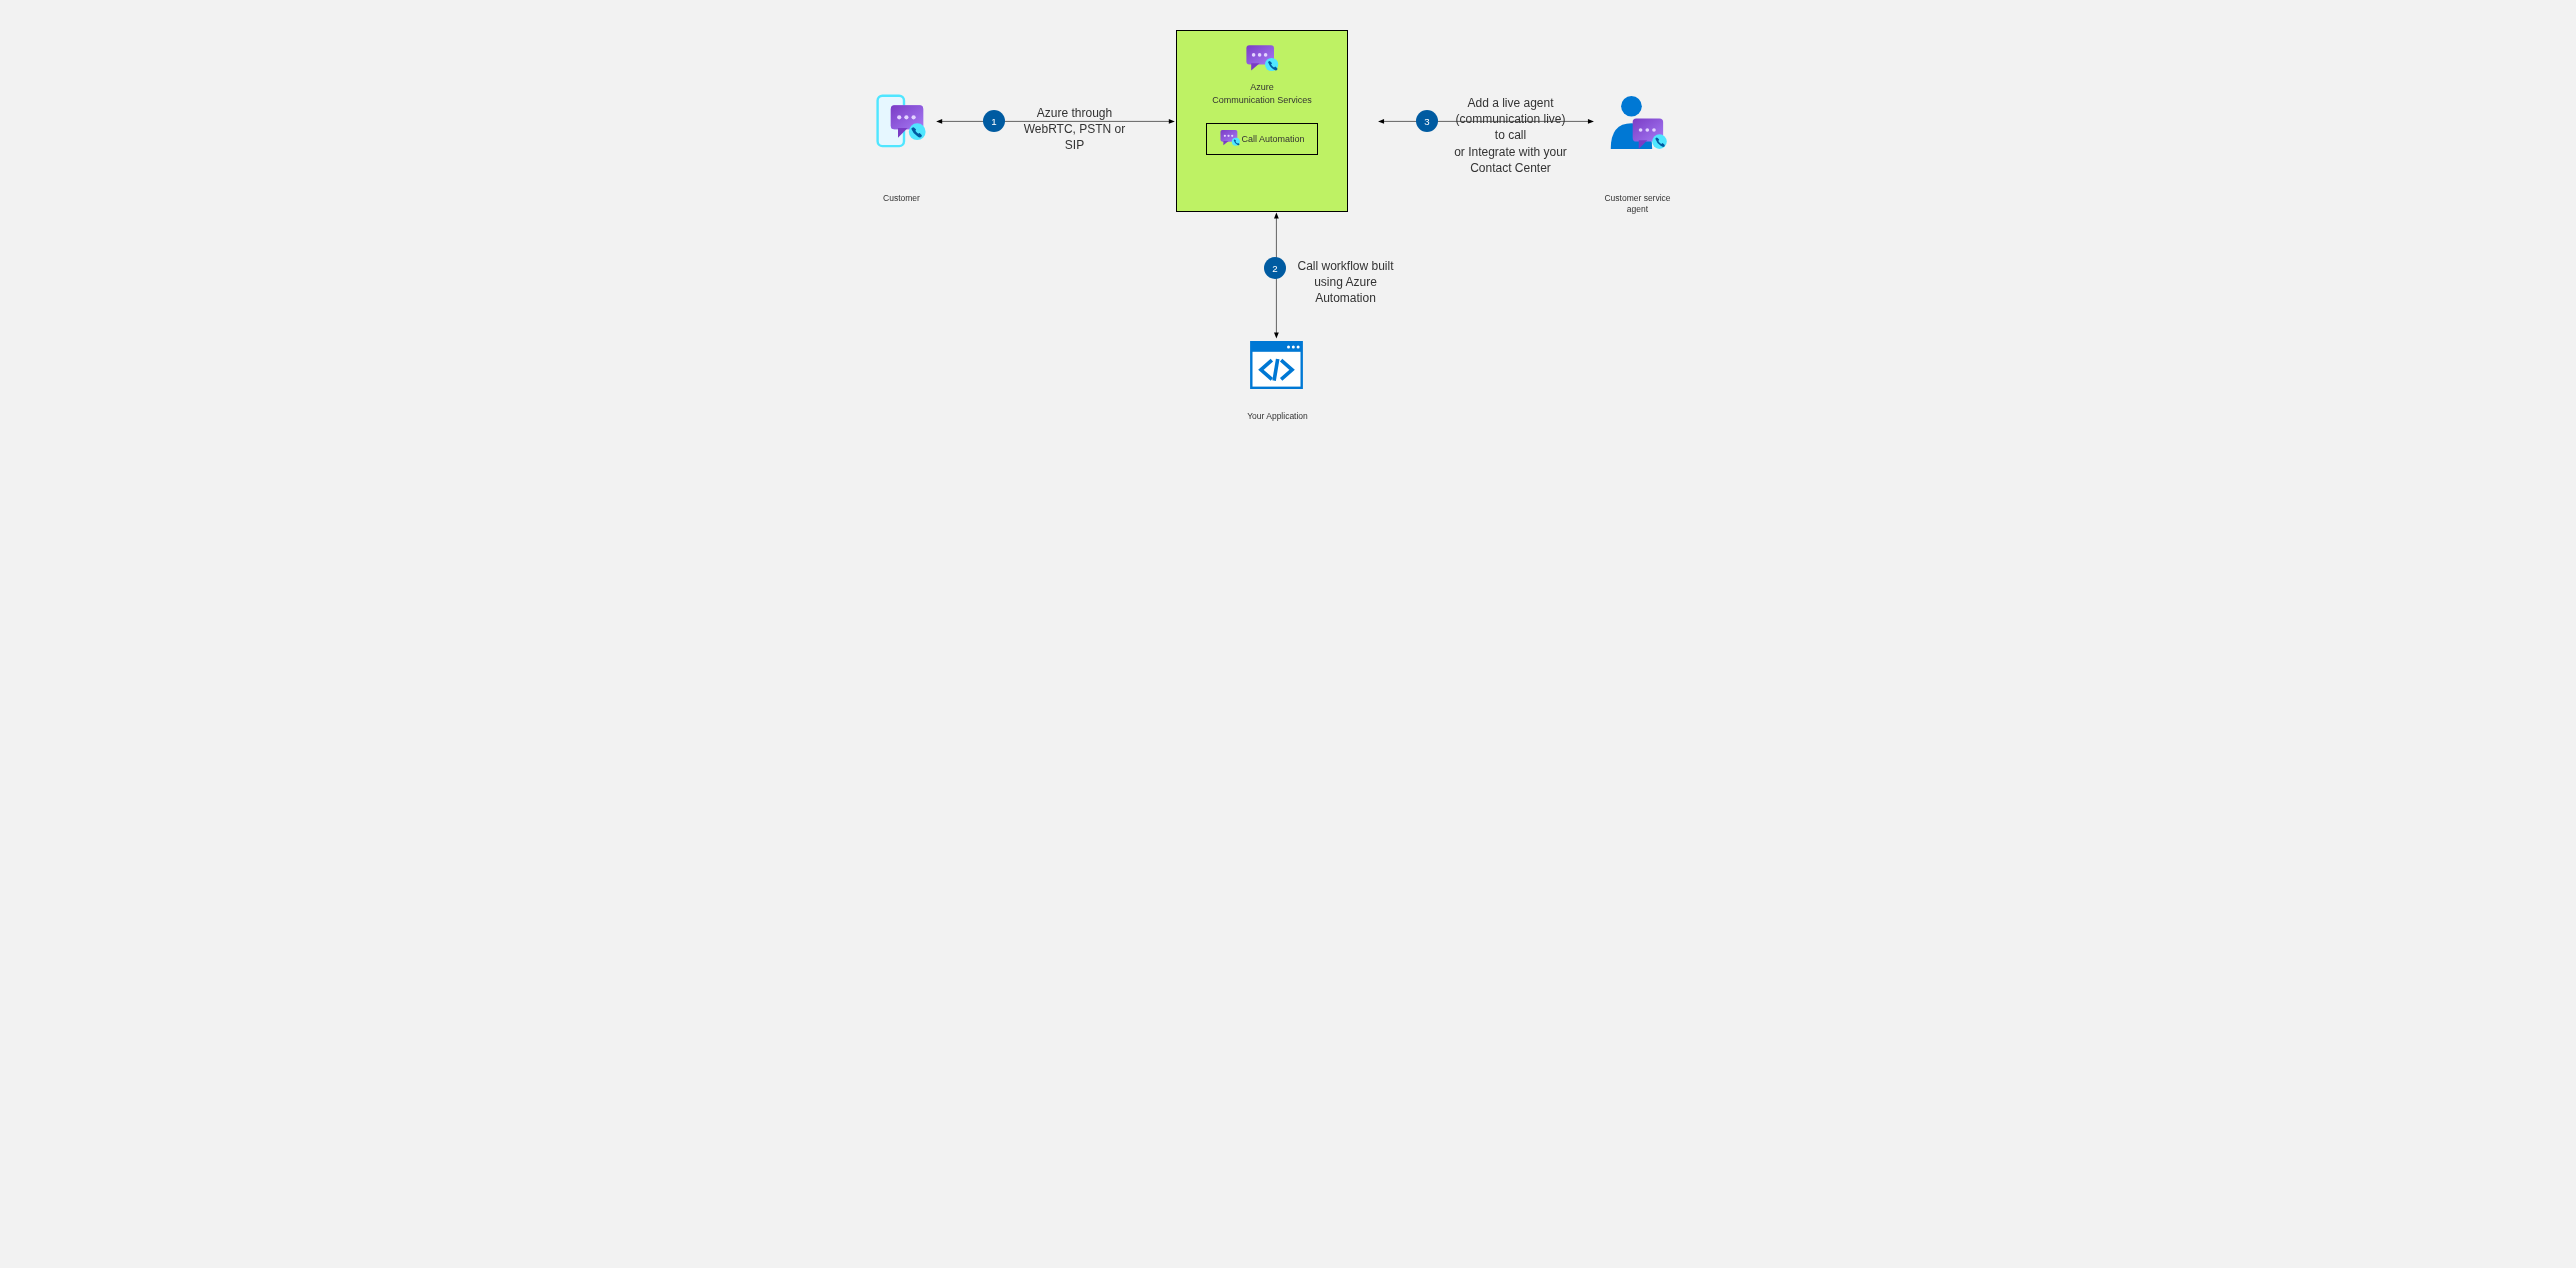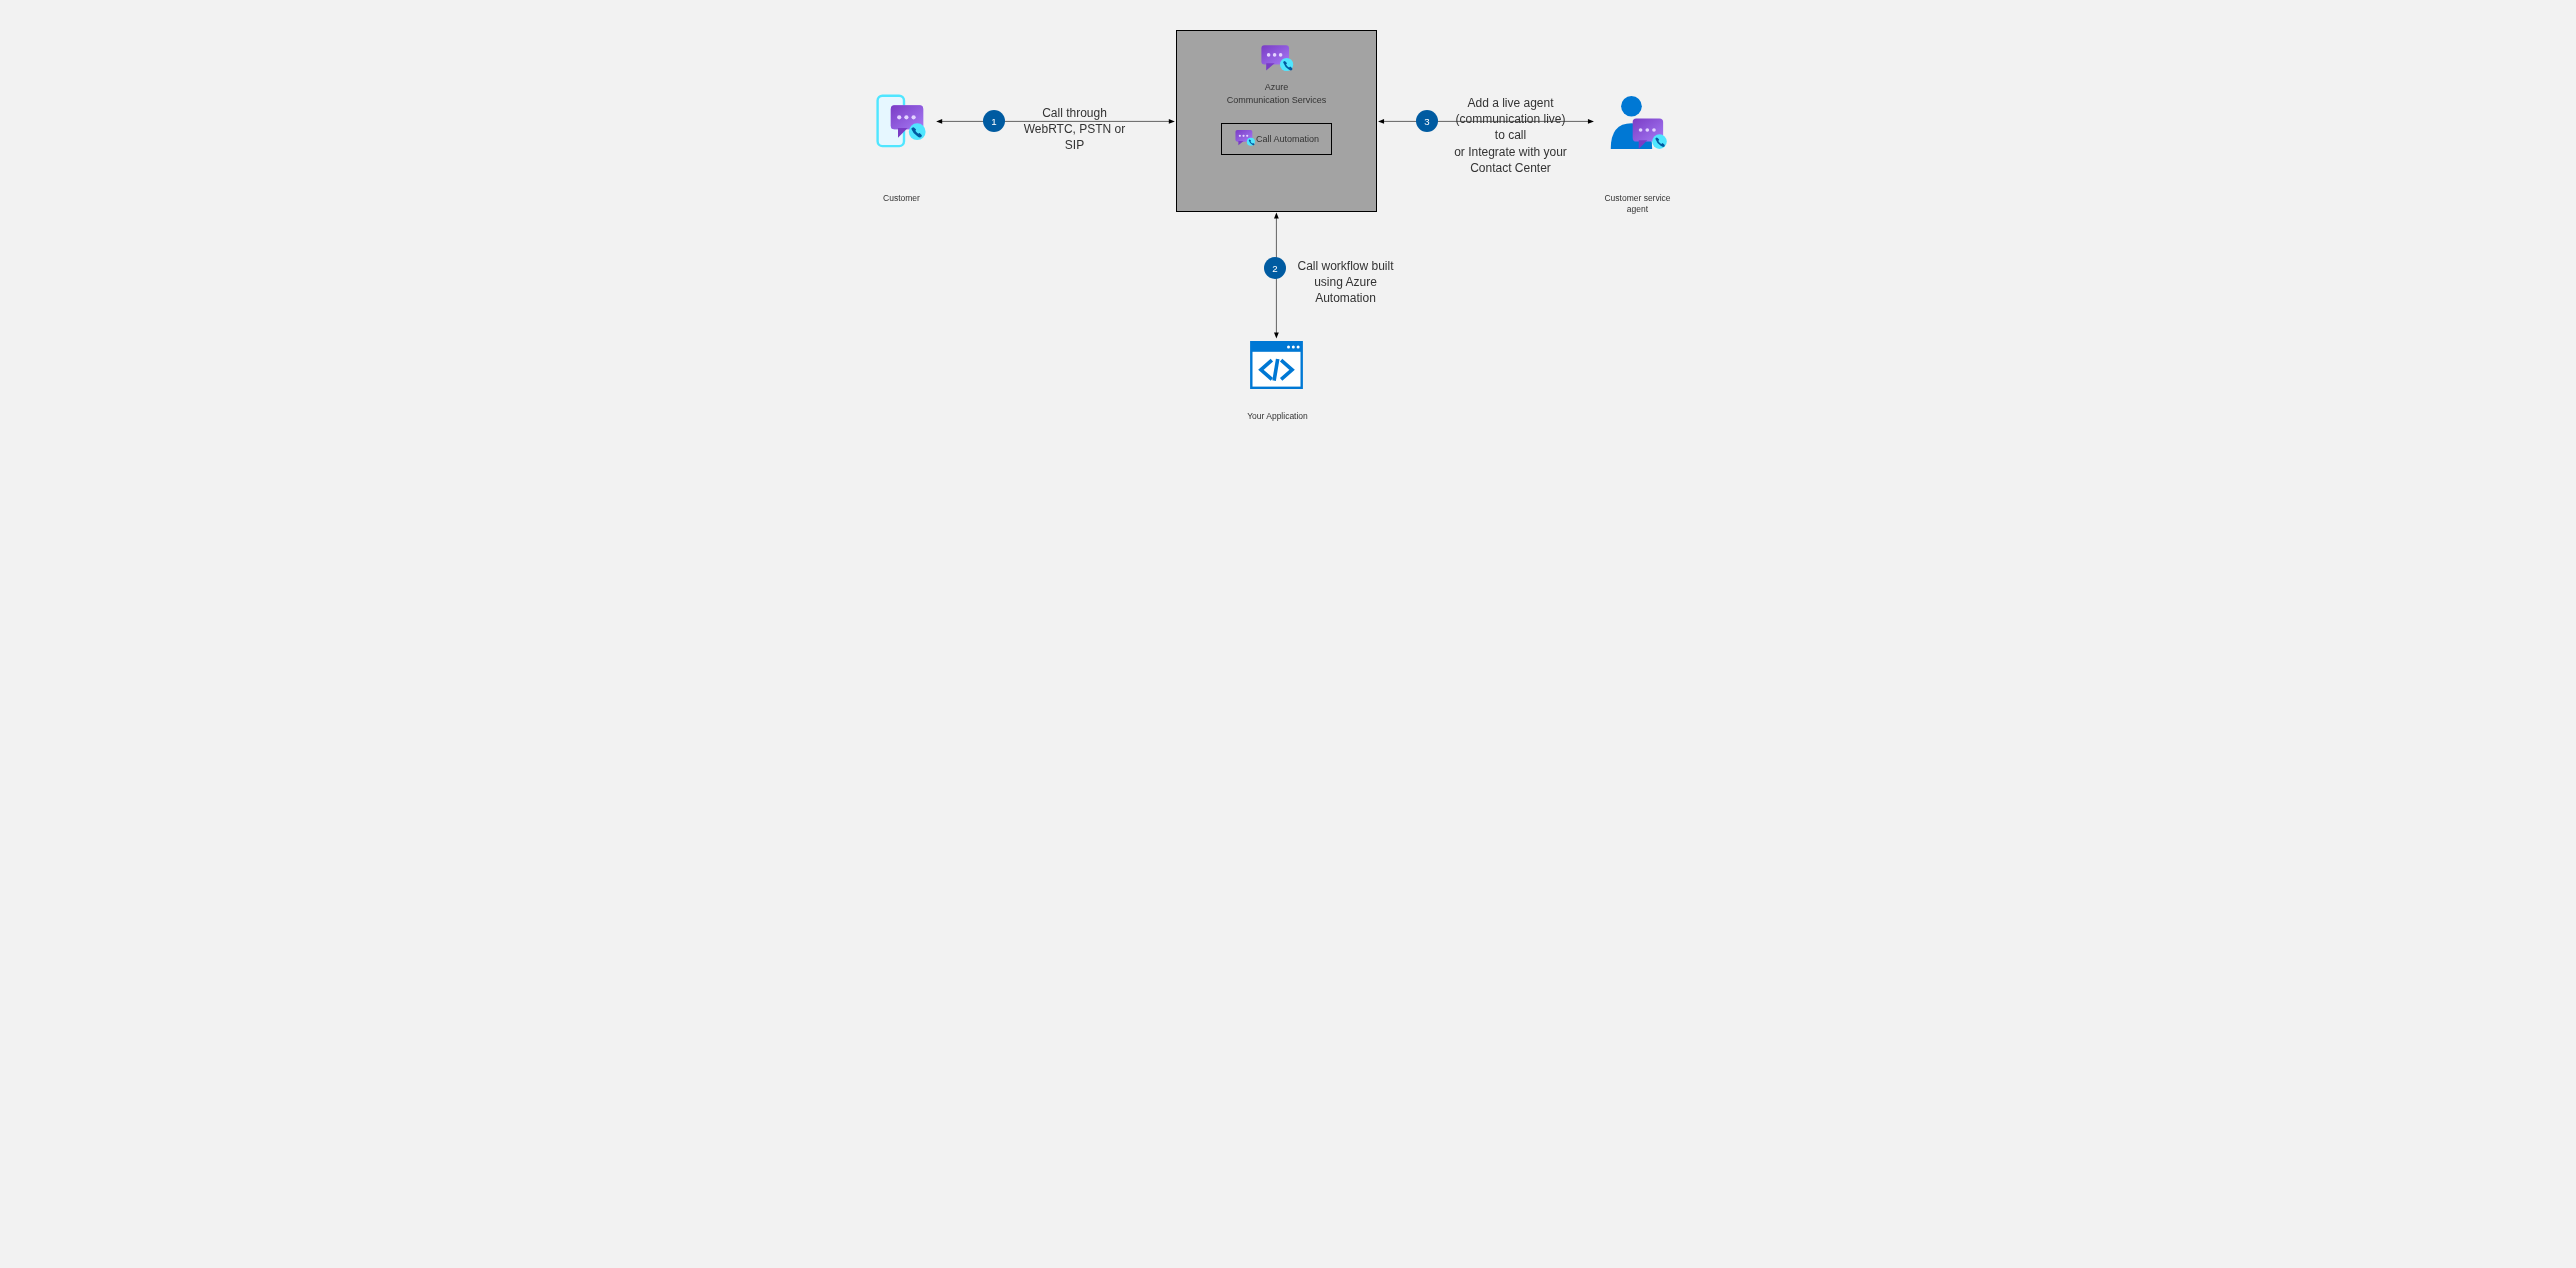--- a/index.html
+++ b/index.html
@@ -22,24 +22,24 @@
     position: absolute;
     text-align: center;
     color: #333;
     line-height: 1.35;
     margin-top: 36px;
   }
   .acs-box {
     position: absolute;
     left: 347px;
     top: 30px;
-    width: 201px;
+    width: 172px;
     height: 182px;
     border: 0.6px solid #000;
-    background: #a3a3a3;
+    background: #bef264;
   }
   .acs-inner {
     display: flex;
     flex-direction: column;
     align-items: center;
     padding-top: 13.3px;
   }
   .acs-title {
     text-align: center;
     margin-top: 6px;
@@ -201,21 +201,21 @@
 
   <svg class="connector" style="left:106px; top:119px;" width="241" height="4.8" viewBox="0 0 398 8">
     <line x1="8" y1="4" x2="390" y2="4" class="arrow-line"></line>
     <polygon points="0,4 10,0 10,8" class="arrow-head"></polygon>
     <polygon points="398,4 388,0 388,8" class="arrow-head"></polygon>
   </svg>
   <div class="step-circle" style="left:154px; top:110px;">
       <span>1</span>
     </div>
   <div class="step-text" style="left:194px; top:105px; width:103px;">
-    <span>Call through</span><br>
+    <span>Azure through</span><br>
     <span>WebRTC, PSTN or SIP</span>
   </div>
 
   <svg class="connector" style="left:548px; top:119px;" width="218" height="4.8" viewBox="0 0 360 8">
     <line x1="8" y1="4" x2="352" y2="4" class="arrow-line"></line>
     <polygon points="0,4 10,0 10,8" class="arrow-head"></polygon>
     <polygon points="360,4 350,0 350,8" class="arrow-head"></polygon>
   </svg>
   <div class="step-circle" style="left:587px; top:110px;">
       <span>3</span>

